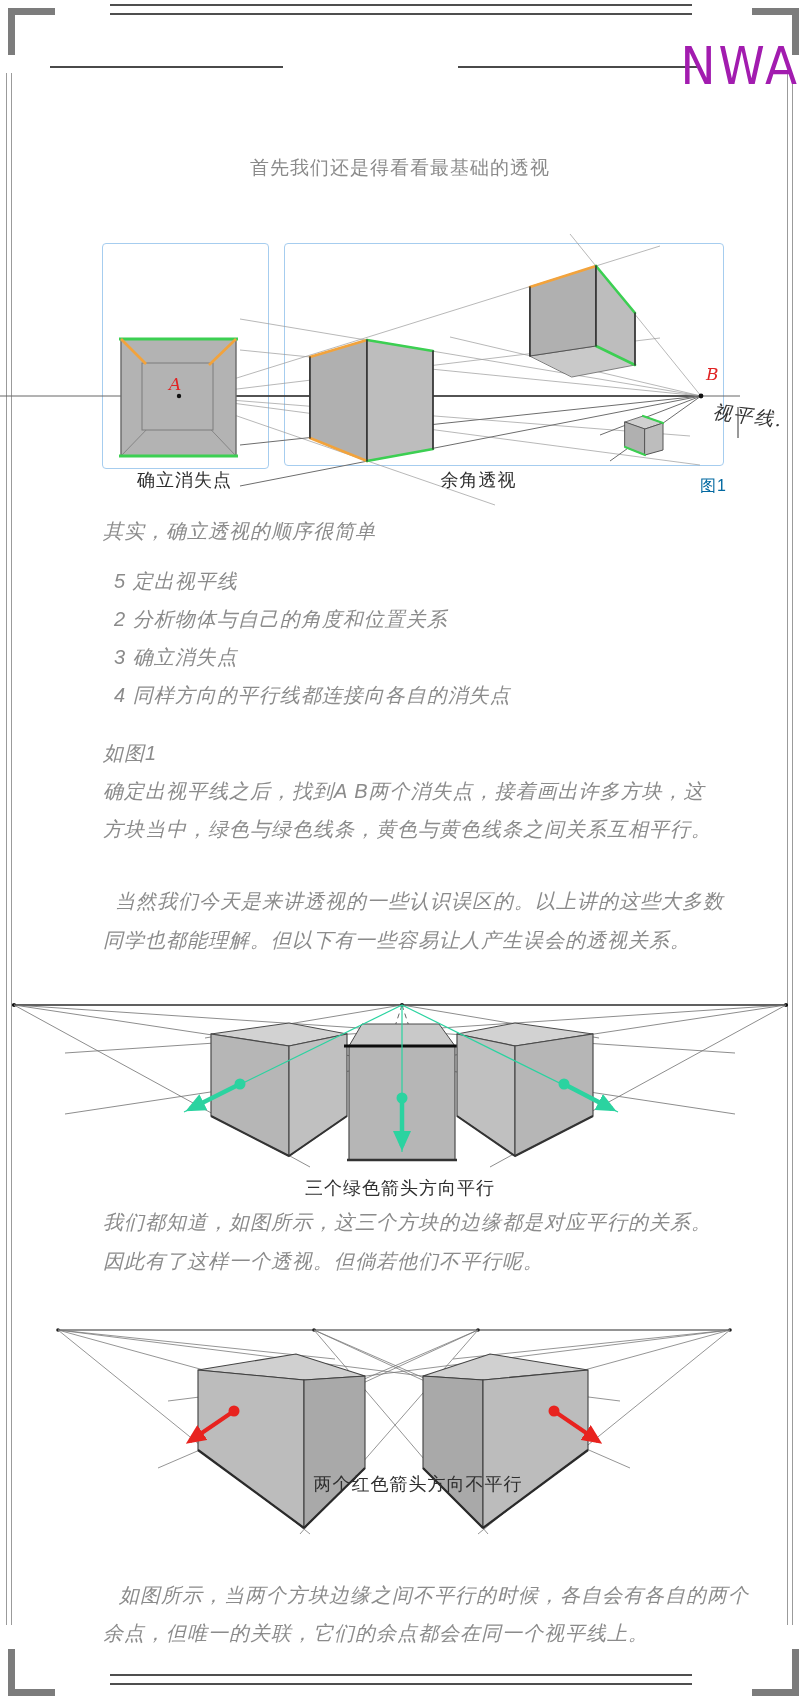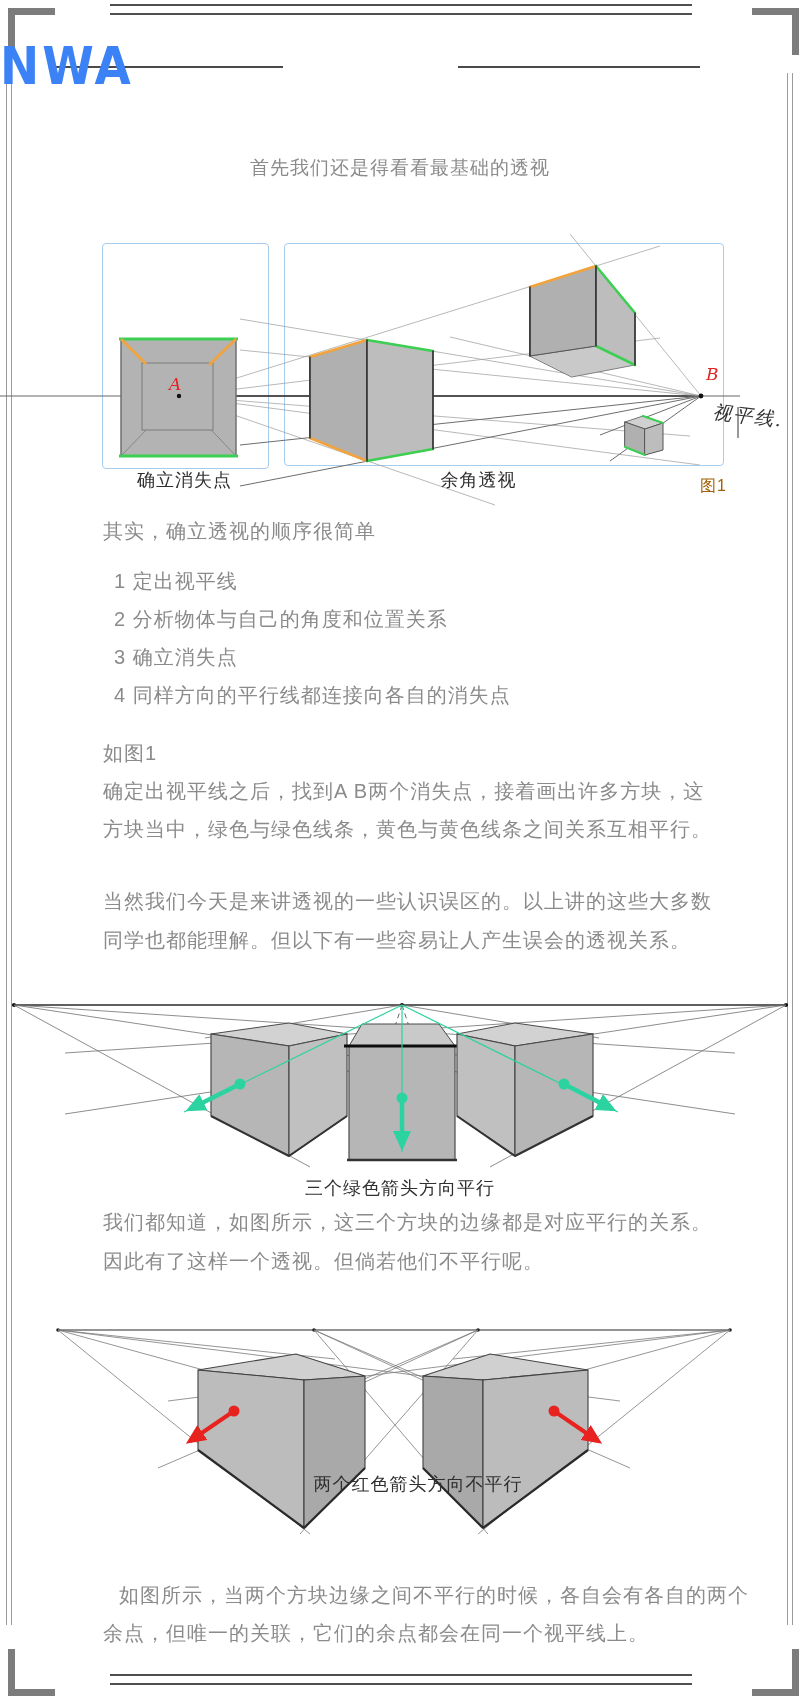--- a/index.html
+++ b/index.html
@@ -7,33 +7,33 @@
         font-family:"Liberation Sans","DejaVu Sans",sans-serif;}
   
   .corner{position:absolute;width:40px;height:40px;}
   .corner.tl{left:8px;top:8px;border-top:7px solid #7c7c7c;border-left:7px solid #7c7c7c;}
   .corner.tr{left:752px;top:8px;border-top:7px solid #7c7c7c;border-right:7px solid #7c7c7c;}
   .corner.bl{left:8px;top:1649px;border-bottom:7px solid #7c7c7c;border-left:7px solid #7c7c7c;}
   .corner.br{left:752px;top:1649px;border-bottom:7px solid #7c7c7c;border-right:7px solid #7c7c7c;}
   .dline-h{position:absolute;height:7px;border-top:2px solid #4f4f4f;border-bottom:2px solid #4f4f4f;}
   .vline{position:absolute;width:1px;background:#9b9b9b;top:73px;height:1552px;}
   
-  .logo{position:absolute;left:0;top:36px;width:800px;text-align:left;
-        font-family:"DejaVu Sans","Liberation Sans",sans-serif;font-weight:700;
-        font-size:52px;letter-spacing:3px;color:#3b82f6;font-stretch:condensed;}
+  .logo{position:absolute;left:0;top:36px;width:800px;text-align:right;
+        font-family:"DejaVu Sans","Liberation Sans",sans-serif;font-weight:400;
+        font-size:52px;letter-spacing:3px;color:#a21caf;font-stretch:condensed;}
   .flank{position:absolute;top:66px;height:0;border-top:2px solid #4a4a4a;}
   
   .title{position:absolute;left:0;top:155px;width:800px;text-align:center;
          font-size:19px;letter-spacing:1px;color:#8b8b8b;}
-  .pline{position:absolute;left:103px;font-size:20px;letter-spacing:1px;color:#8b8b8b;white-space:nowrap;}
+  .pline{position:absolute;left:103px;font-size:20px;letter-spacing:1px;color:#8b8b8b;white-space:nowrap;font-style:italic;}
   .step{left:114px;}
   .figcap{position:absolute;left:0;width:800px;text-align:center;font-size:18px;
           letter-spacing:1px;color:#2f2f2f;white-space:nowrap;}
   .boxlabel{position:absolute;font-size:18px;letter-spacing:1px;color:#2f2f2f;text-align:center;}
-  .fignum{position:absolute;left:700px;top:476px;font-size:16px;color:#a16207;letter-spacing:1px;}
+  .fignum{position:absolute;left:700px;top:476px;font-size:16px;color:#0369a1;letter-spacing:1px;}
   
   .bluebox{position:absolute;border:1px solid #a6cdef;border-radius:4px;background:transparent;}
   svg{position:absolute;left:0;overflow:visible;}
   .svgtext-red{font-family:"DejaVu Serif","Liberation Serif",serif;font-style:italic;
                font-size:17px;fill:#e02424;}
   .hand{font-family:"DejaVu Serif","Liberation Serif",serif;font-style:italic;
         font-size:19px;fill:#333;letter-spacing:2px;}
 </style>
 </head>
 <body>
@@ -137,28 +137,28 @@
     <text x="706" y="155" class="svgtext-red">B</text>
     <text x="712" y="193" class="hand" transform="rotate(7 712 193)">视平线.</text>
     <line x1="738" y1="182" x2="738" y2="213" stroke="#333" stroke-width="1"></line>
   </svg>
 
   <div class="boxlabel" style="left:102px;top:468px;width:165px;">确立消失点</div>
   <div class="boxlabel" style="left:396px;top:468px;width:165px;">余角透视</div>
   <div class="fignum">图1</div>
 
   <div class="pline" style="top:518px;">其实，确立透视的顺序很简单</div>
-  <div class="pline step" style="top:568px;">1  定出视平线</div>
+  <div class="pline step" style="top:568px;">5  定出视平线</div>
   <div class="pline step" style="top:606px;">2  分析物体与自己的角度和位置关系</div>
   <div class="pline step" style="top:644px;">3  确立消失点</div>
   <div class="pline step" style="top:682px;">4  同样方向的平行线都连接向各自的消失点</div>
   <div class="pline" style="top:740px;">如图1</div>
   <div class="pline" style="top:778px;">确定出视平线之后，找到A B两个消失点，接着画出许多方块，这</div>
   <div class="pline" style="top:816px;">方块当中，绿色与绿色线条，黄色与黄色线条之间关系互相平行。</div>
-  <div class="pline" style="top:888px;">当然我们今天是来讲透视的一些认识误区的。以上讲的这些大多数</div>
+  <div class="pline" style="top:888px;margin-left:12px;">当然我们今天是来讲透视的一些认识误区的。以上讲的这些大多数</div>
   <div class="pline" style="top:927px;">同学也都能理解。但以下有一些容易让人产生误会的透视关系。</div>
 
   <svg style="top:1000px;" width="800" height="200" viewBox="0 0 800 200">
     <defs>
       <marker id="ah-green" markerUnits="userSpaceOnUse" markerWidth="20" markerHeight="18" refX="15" refY="9" orient="auto">
         <path d="M0,0 L20,9 L0,18 z" fill="#2bd3a0"></path>
       </marker>
       <marker id="ah-red" markerUnits="userSpaceOnUse" markerWidth="20" markerHeight="18" refX="15" refY="9" orient="auto">
         <path d="M0,0 L20,9 L0,18 z" fill="#e8231f"></path>
       </marker>

